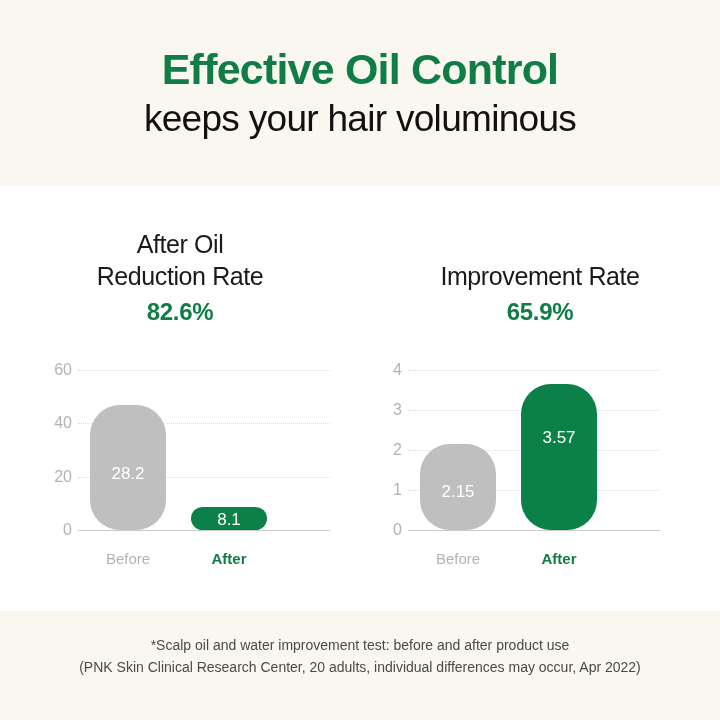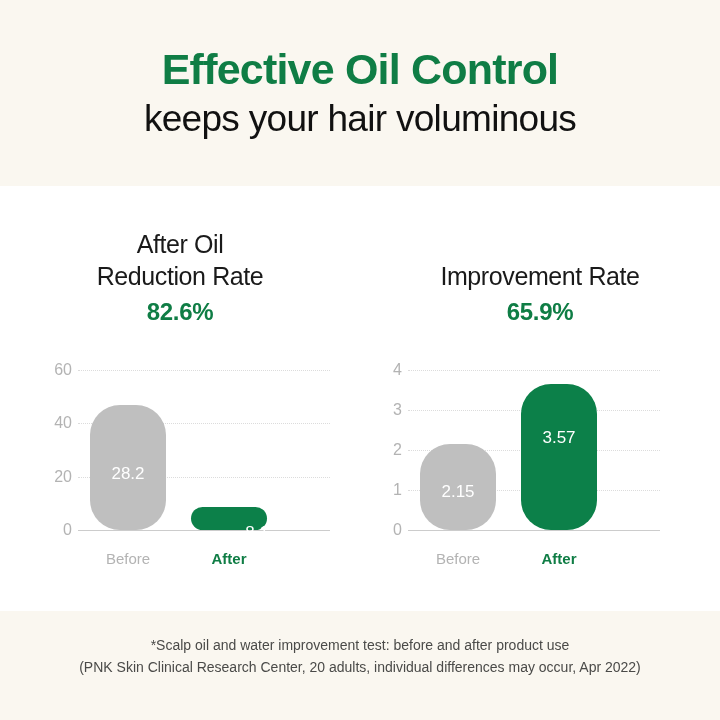--- a/index.html
+++ b/index.html
@@ -203,21 +203,21 @@
             <div class="tick-label" style="left: 0px; width: 72px; top: 290.667px;">20</div>
             <div class="gridline" style="left: 78px; top: 237.333px; width: 252px;"></div>
             <div class="tick-label" style="left: 0px; width: 72px; top: 237.333px;">40</div>
             <div class="gridline" style="left: 78px; top: 184px; width: 252px;"></div>
             <div class="tick-label" style="left: 0px; width: 72px; top: 184px;">60</div>
             <div class="bar gray" style="left: 90px; width: 76px; height: 125.333px; top: 218.667px; bottom: auto; background: rgb(191, 191, 191);">
               <div class="bar-value" style="top: 58.9067px;">28.2</div>
             </div>
             <div class="cat-label before" style="left: 128px; top: 364px;">Before</div>
             <div class="bar green" style="left: 191px; width: 76px; height: 22.9333px; top: 321.067px; bottom: auto; background: rgb(12, 128, 73);">
-              <div class="bar-value" style="top: 16px; padding-left: 28px;">8.1</div>
+              <div class="bar-value" style="top: 3px;">8.1</div>
             </div>
             <div class="cat-label after" style="left: 229px; top: 364px;">After</div>
           </div>
       </div>
 
       <div class="chart-col">
         <div class="chart-title">
           <br>
           <span>Improvement Rate</span>
         </div>

